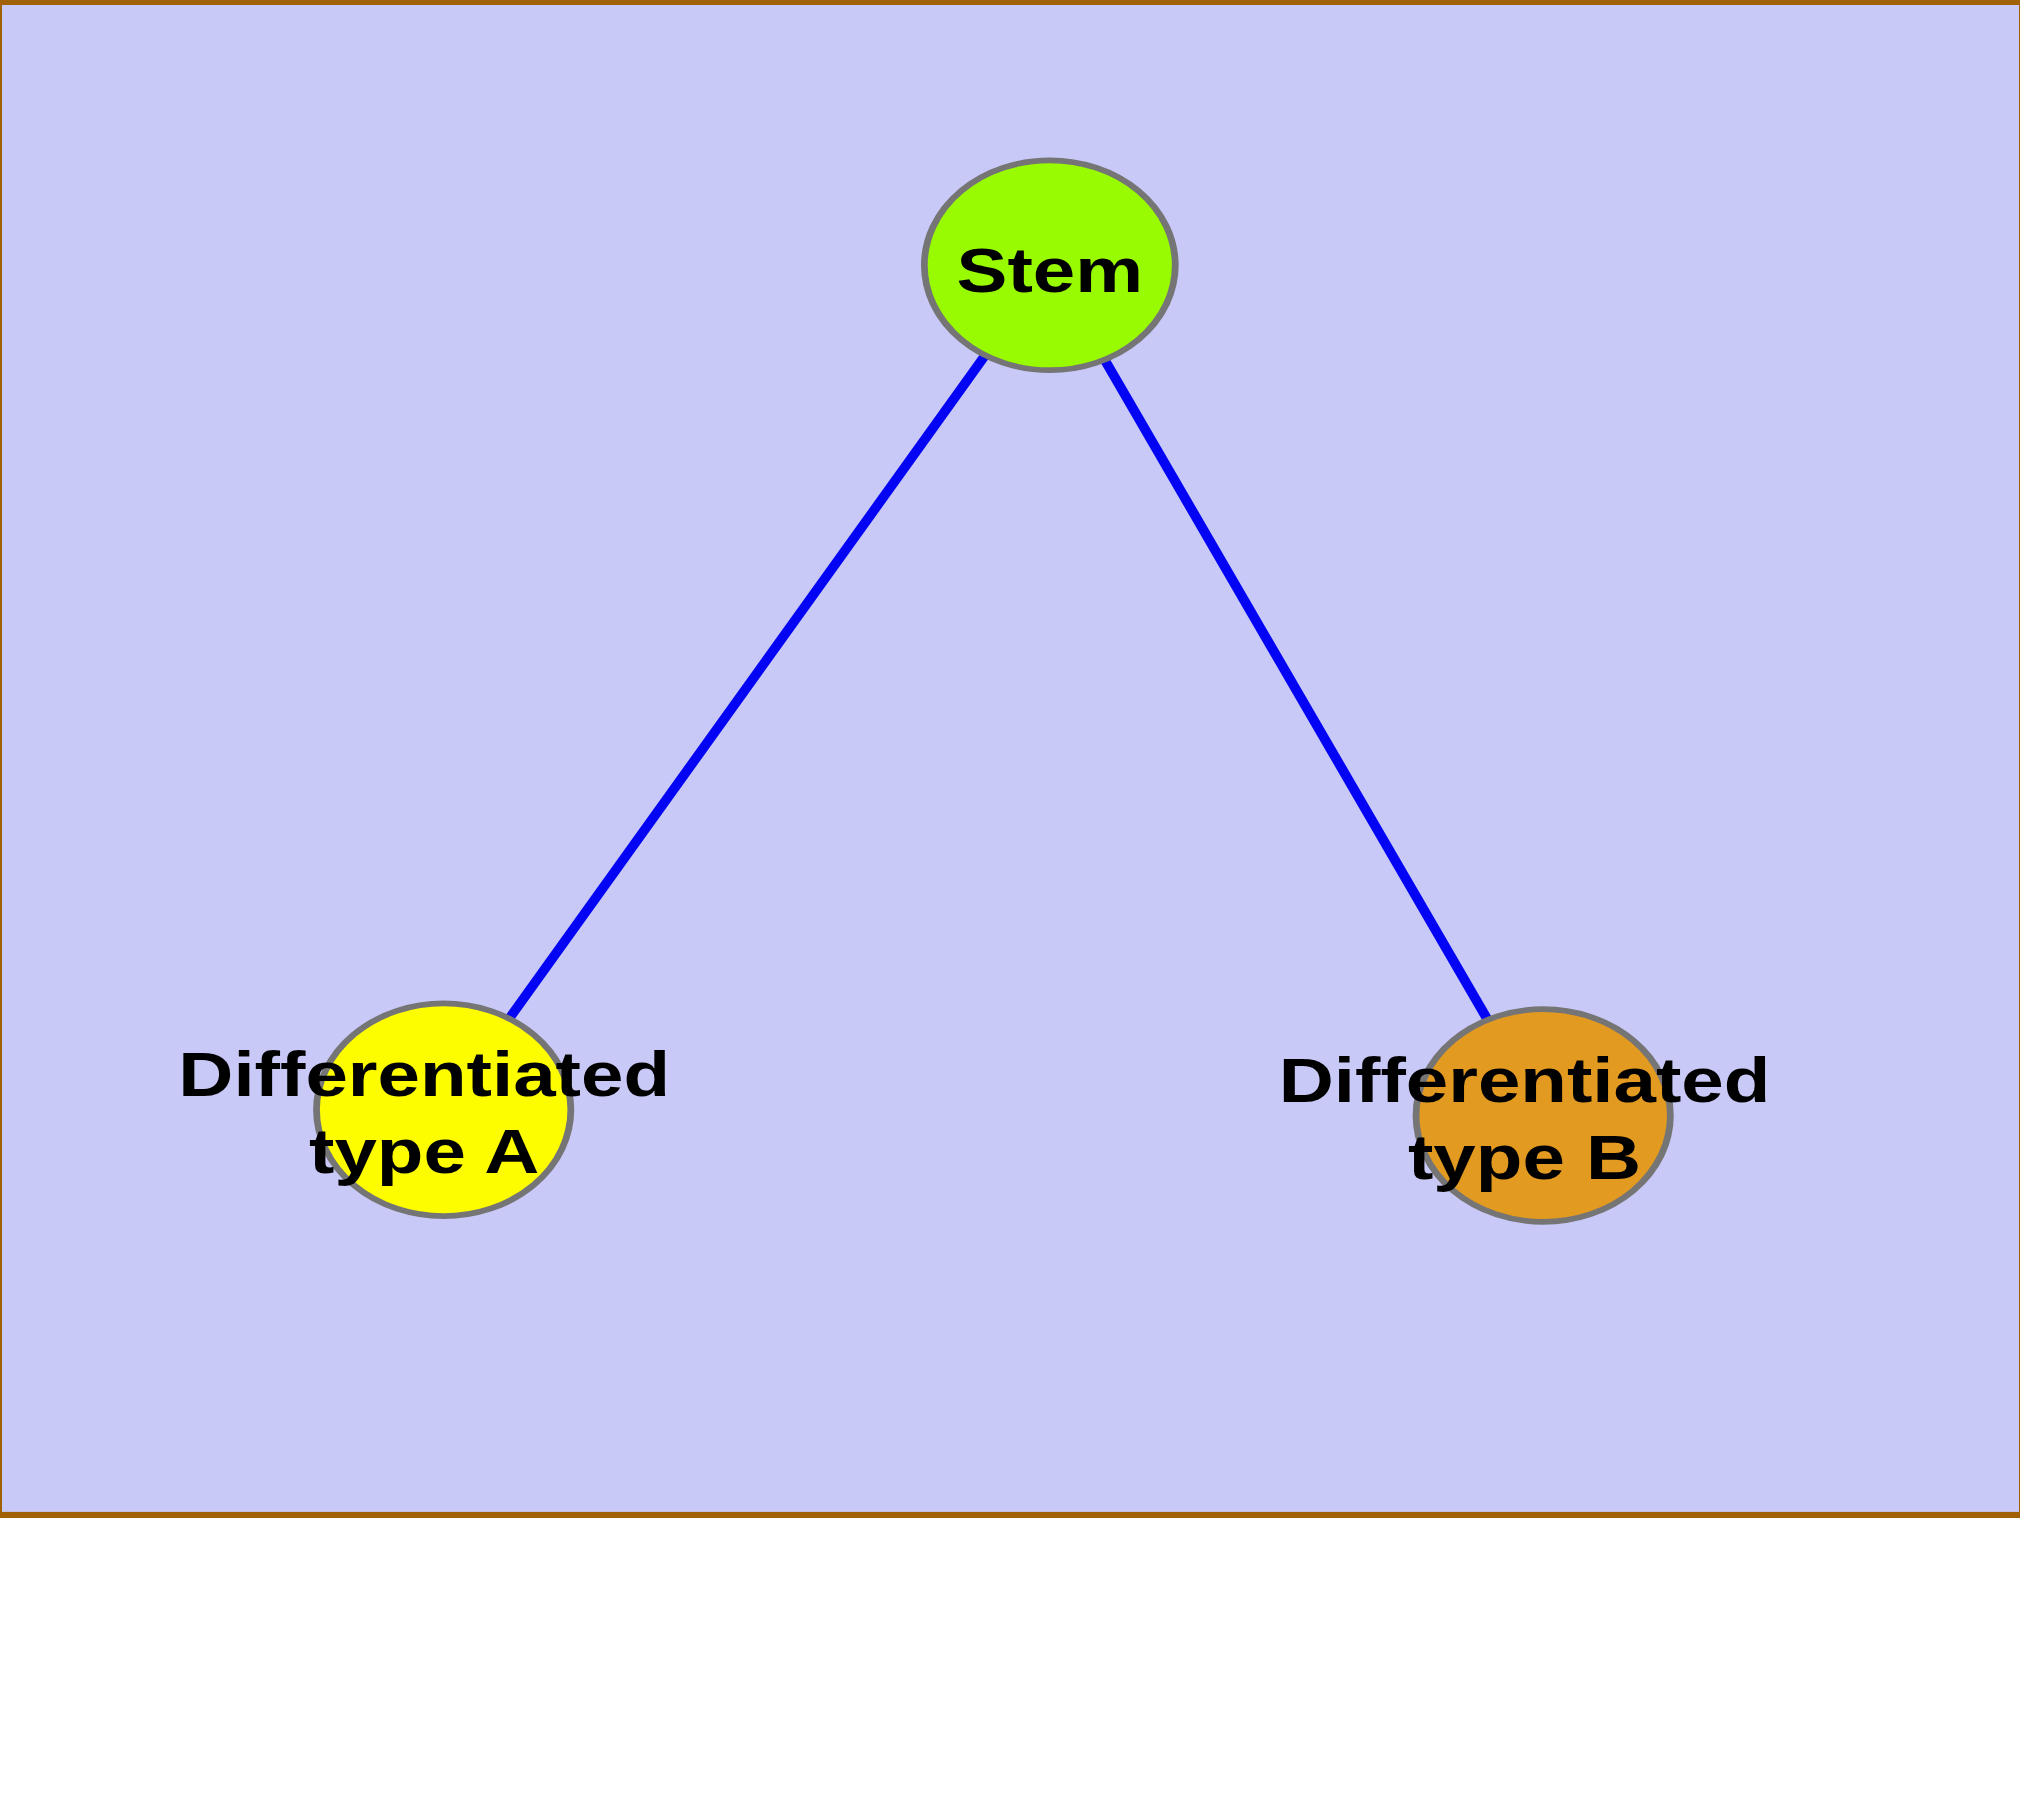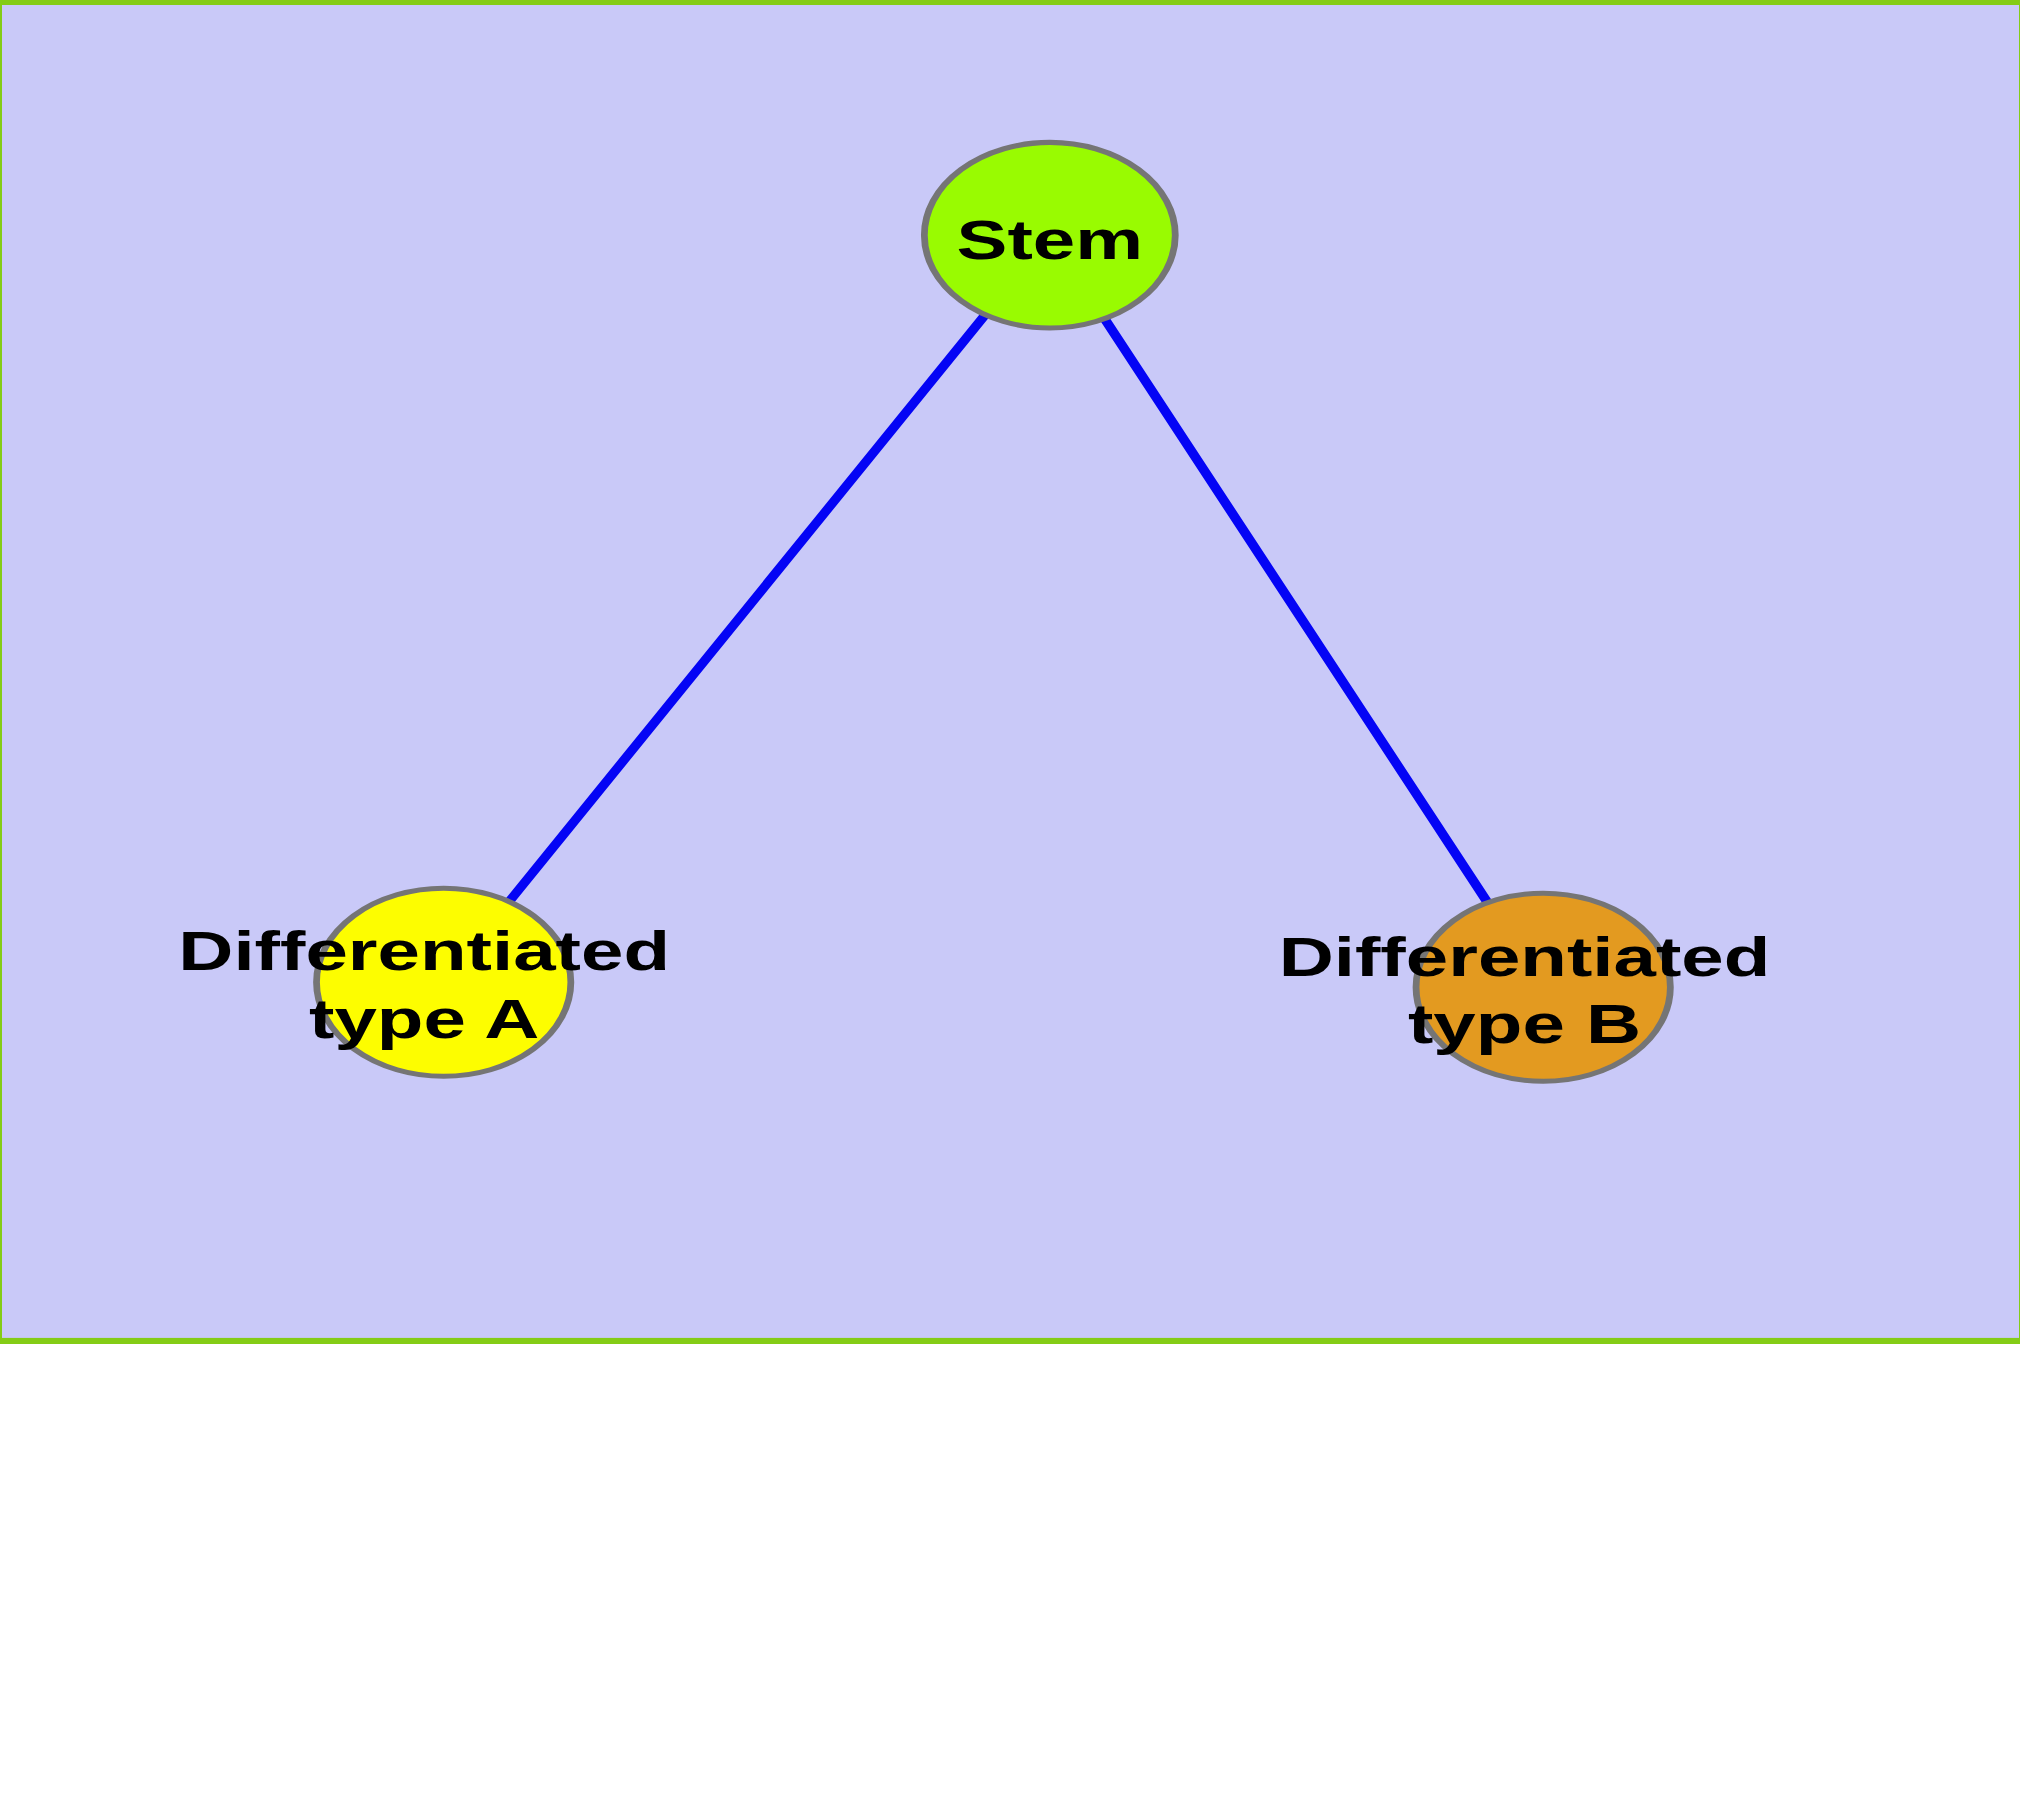--- a/index.html
+++ b/index.html
@@ -6,22 +6,22 @@
     margin: 0;
     padding: 0;
     background: #ffffff;
     width: 2021px;
     height: 1812px;
     overflow: hidden;
   }
   .figure {
     position: relative;
     width: 2021px;
-    height: 1344px;
-    background: #84cc16;
+    height: 1518px;
+    background: #a16207;
   }
   .panel {
     position: absolute;
     left: 1.7px;
     right: 1.7px;
     top: 5.1px;
     bottom: 6px;
   }
   svg.graph {
     display: block;

